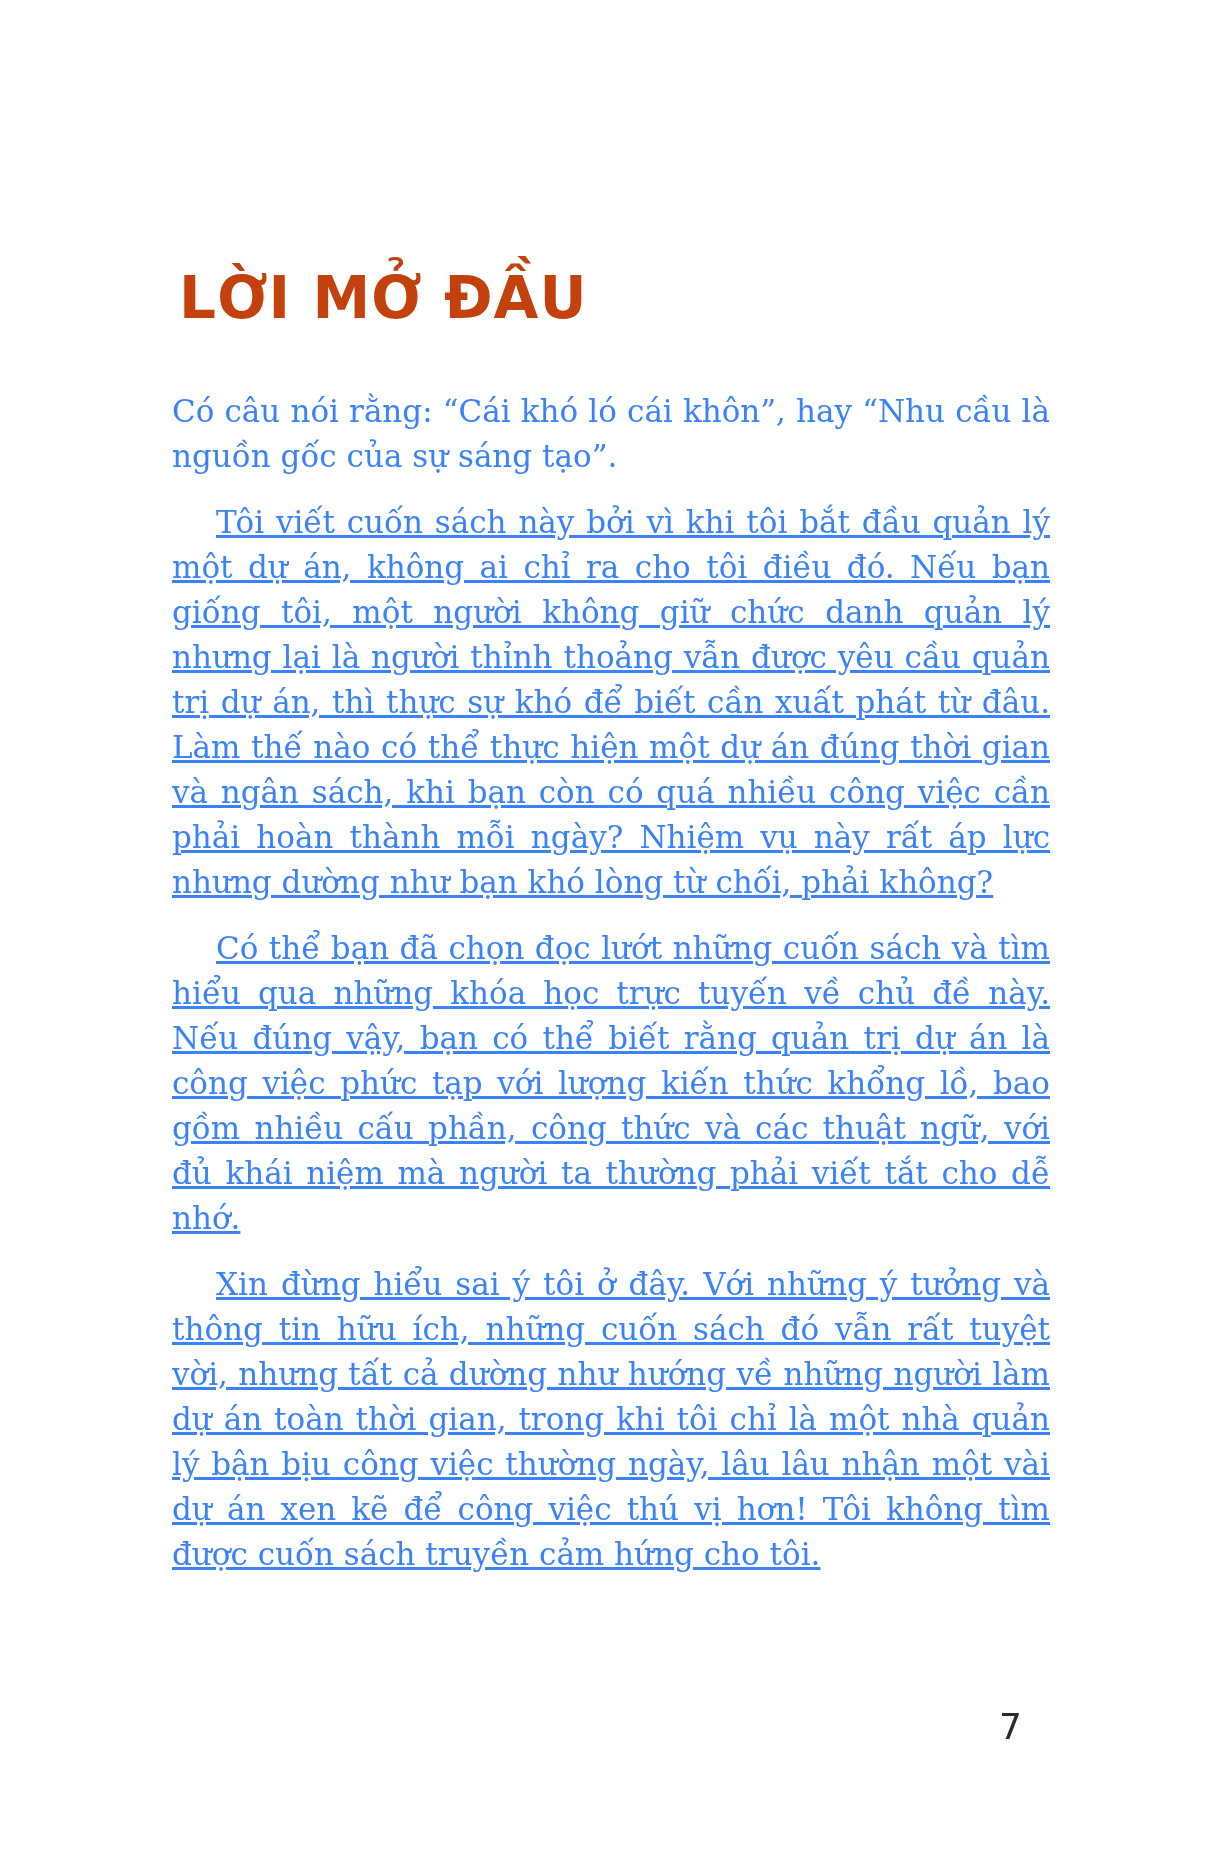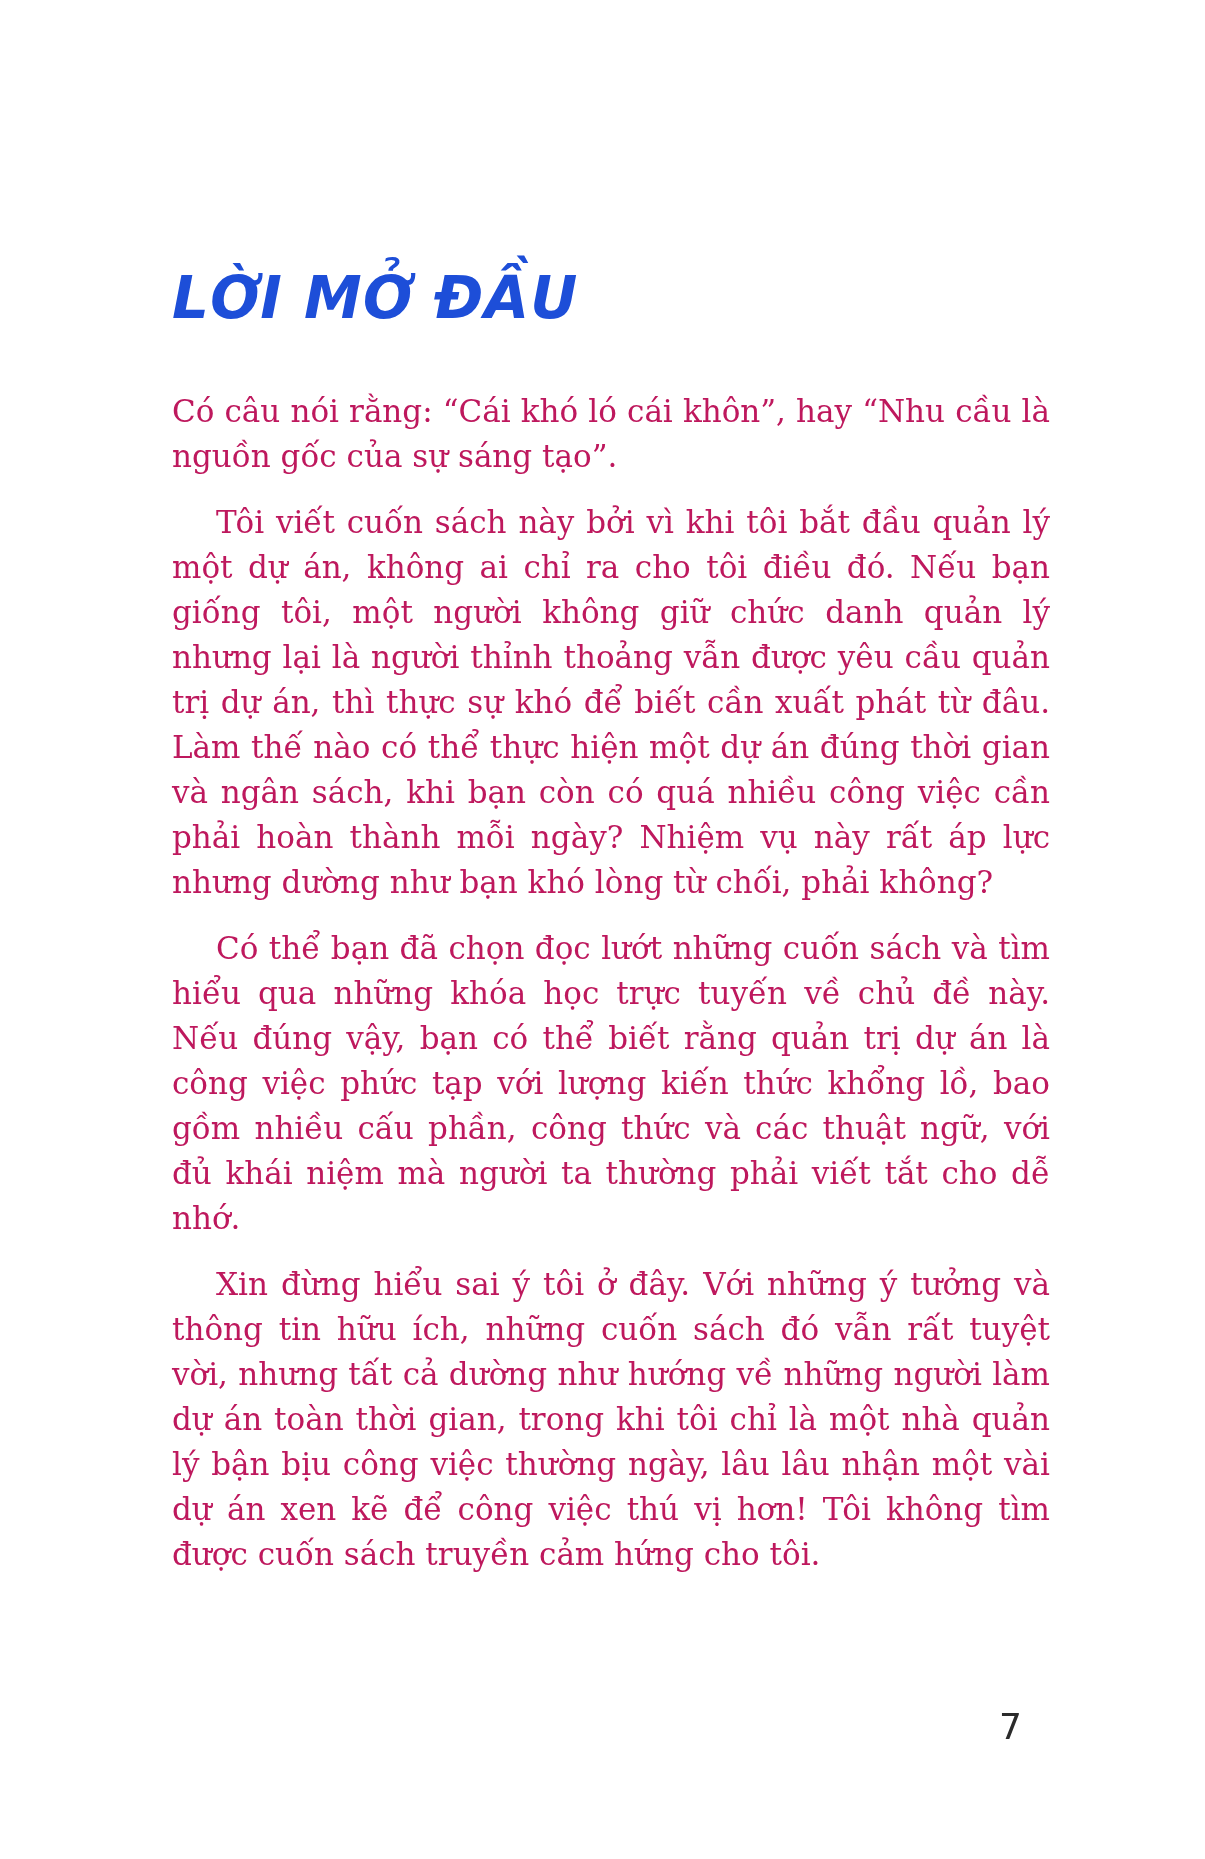--- a/index.html
+++ b/index.html
@@ -19,34 +19,34 @@
     position: absolute;
     left: 172px;
     top: 262px;
     width: 878px;
   }
   .chapter-title {
     font-family: "DejaVu Sans", sans-serif;
     font-weight: 800;
     font-size: 58px;
     letter-spacing: 1px;
-    color: #1d4ed8;
-    margin: 0 0 54px 0;
+    color: #c2410c;
+    margin: 0 0 54px 7px;
     line-height: 1.25;
-    font-style: italic;
   }
   .body-text p {
     font-size: 31px;
     line-height: 45px;
-    color: #be185d;
+    color: #3b82f6;
     text-align: justify;
     margin: 0 0 21px 0;
   }
   .body-text p.indent {
     text-indent: 44px;
+    text-decoration: underline;
   }
   .page-number {
     position: absolute;
     top: 1706px;
     right: 183px;
     font-family: "DejaVu Sans", sans-serif;
     font-size: 36px;
     font-weight: 400;
     color: #2b2b2b;
   }

